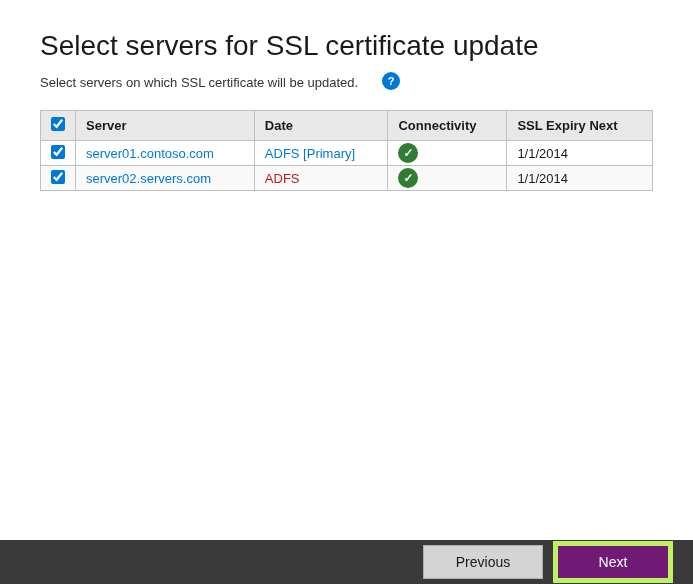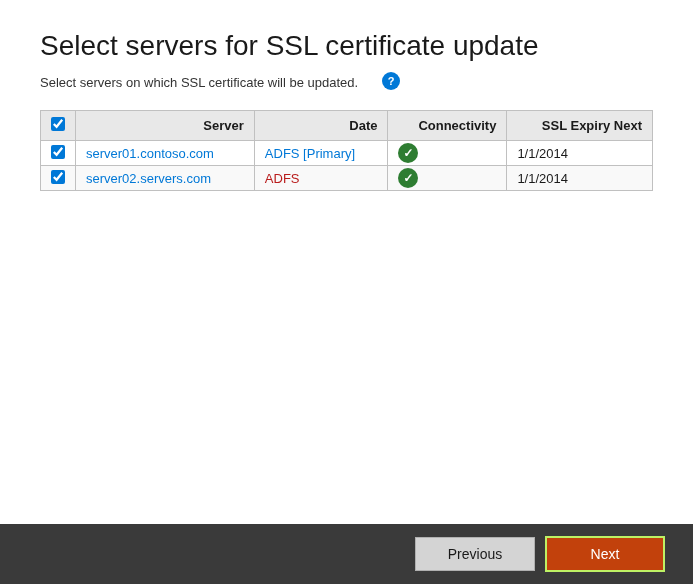--- a/index.html
+++ b/index.html
@@ -49,21 +49,21 @@
     }
     .server-table {
       width: 100%;
       border-collapse: collapse;
       border: 1px solid #c0c0c0;
     }
     .server-table th {
       background: #e8e8e8;
       border: 1px solid #c0c0c0;
       padding: 6px 10px;
-      text-align: right;
+      text-align: left;
       font-size: 13px;
       font-weight: 600;
       color: #1a1a1a;
     }
     .server-table td {
       border: 1px solid #c0c0c0;
       padding: 2px 10px;
       font-size: 13px;
       color: #1a1a1a;
       background: #ffffff;
@@ -104,43 +104,43 @@
       background: #2e7d32;
       border-radius: 50%;
       display: inline-flex;
       align-items: center;
       justify-content: center;
       color: white;
       font-size: 12px;
       font-weight: bold;
     }
     .footer-bar {
-      height: 60px;
+      height: 44px;
       background: #3a3a3a;
       display: flex;
       align-items: center;
       justify-content: flex-end;
-      padding: 0 28px;
+      padding: 0 20px;
       gap: 10px;
       flex-shrink: 0;
     }
     .btn-previous {
       padding: 8px 30px;
       background: #d4d4d4;
       border: 1px solid #b0b0b0;
       color: #1a1a1a;
       font-size: 14px;
       cursor: pointer;
       font-family: 'Segoe UI', Tahoma, Geneva, Verdana, sans-serif;
       min-width: 120px;
     }
     .btn-next {
       padding: 8px 30px;
-      background: #c2410c;
-      border: 2px solid #bef264;
+      background: #701a75;
+      border: 5px solid #bef264;
       color: #ffffff;
       font-size: 14px;
       cursor: pointer;
       font-family: 'Segoe UI', Tahoma, Geneva, Verdana, sans-serif;
       min-width: 120px;
     }
     input[type="checkbox"] {
       width: 14px;
       height: 14px;
       cursor: pointer;

